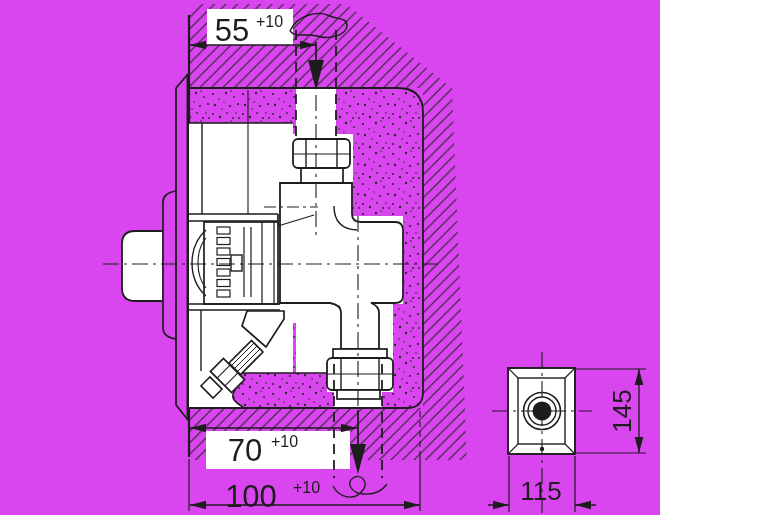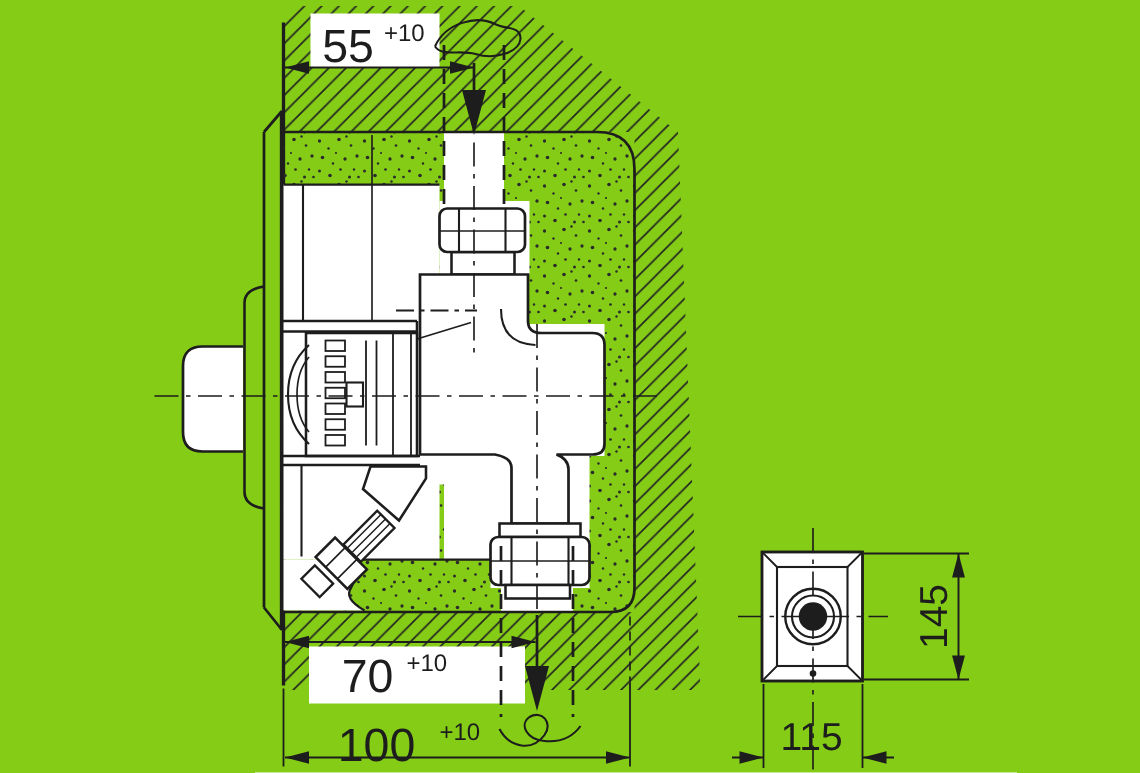--- a/index.html
+++ b/index.html
@@ -1,16 +1,16 @@
 <!DOCTYPE html>
 <html><head>
 <meta charset="utf-8">
 <style>
   html,body{margin:0;padding:0;background:#ffffff;}
-  .stage{position:relative;width:760px;height:515px;background:#84cc16;overflow:hidden;
+  .stage{position:relative;width:660px;height:515px;background:#d946ef;overflow:hidden;
          font-family:"Liberation Sans", sans-serif;}
   svg{display:block;}
   text{fill:#1d1d1d;}
   .dim-big{font-size:31px;}
   .dim-sup{font-size:16px;}
   .dim-front{font-size:26px;}
 </style>
 </head>
 <body>
 

